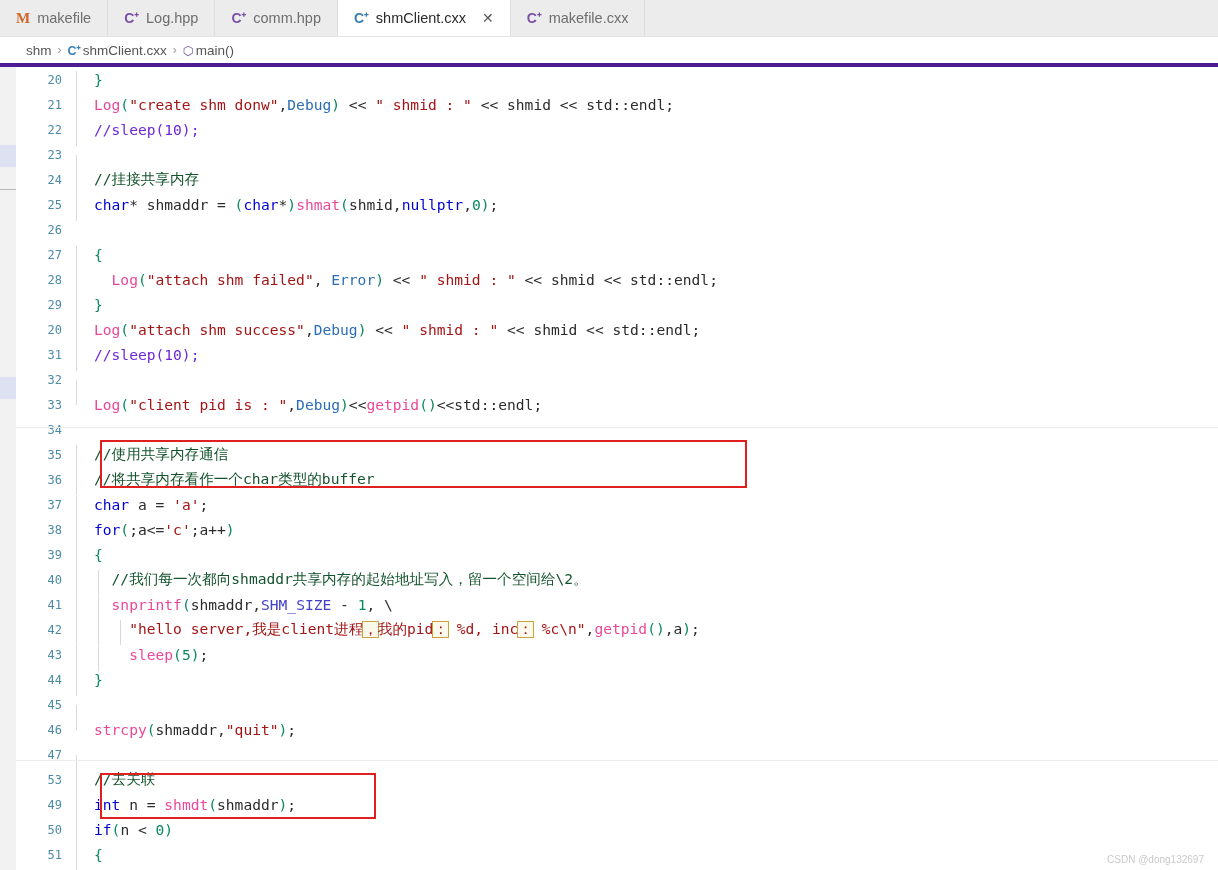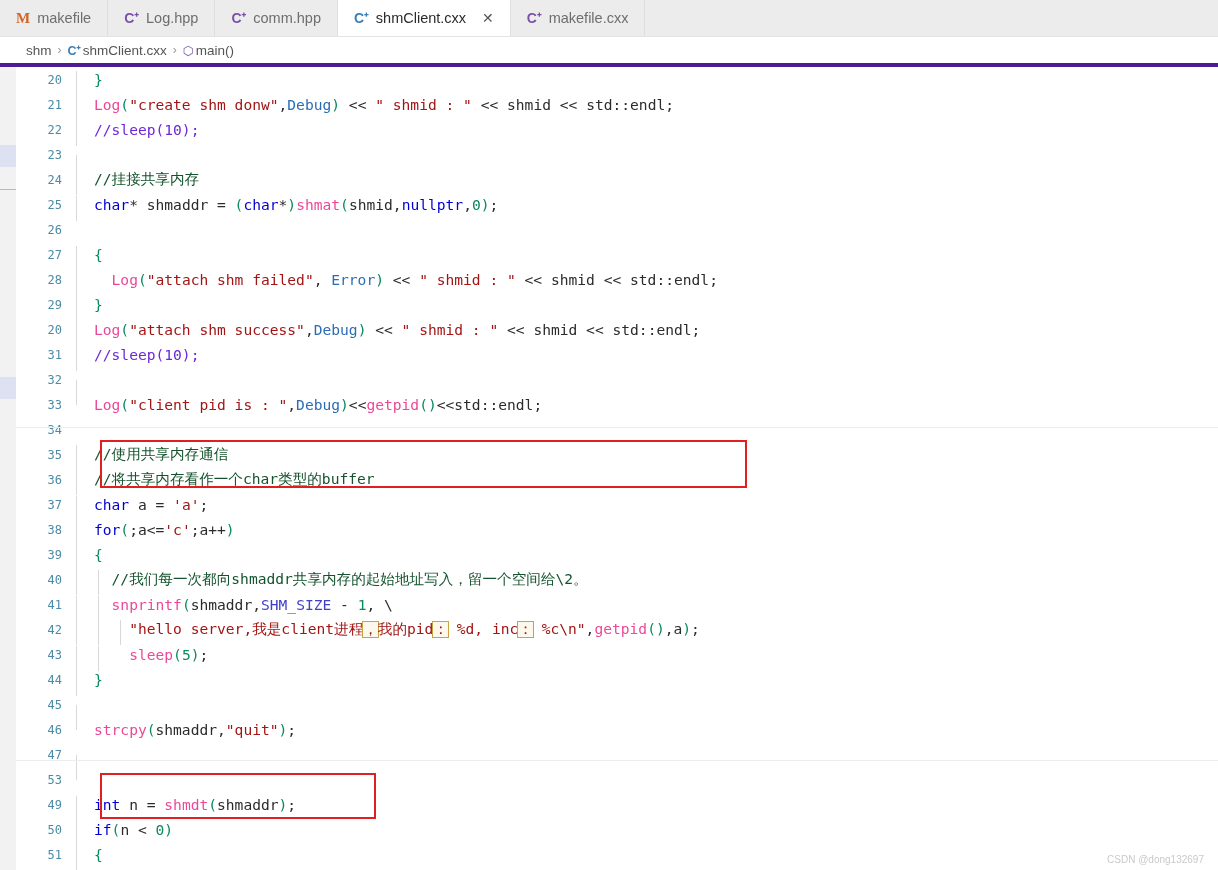--- a/index.html
+++ b/index.html
@@ -380,20 +380,21 @@
       <span class="code"><span class="fn">strcpy</span><span class="par">(</span><span class="ident">shmaddr</span><span class="op">,</span><span class="str">"quit"</span><span class="par">)</span><span class="op">;</span></span>
     </div>
 
     <div class="line">
       <span class="lineno">47</span>
       <span class="code"><span class="guide g0"></span></span>
     </div>
 
     <div class="line">
       <span class="lineno">53</span>
+      <span class="code"><span class="guide g0"></span><span class="cmt-cn">//去关联</span></span>
     </div>
 
     <div class="line">
       <span class="lineno">49</span>
       <span class="code"><span class="guide g0"></span><span class="kw">int</span><span class="op"> </span><span class="ident">n</span><span class="op"> = </span><span class="fn">shmdt</span><span class="par">(</span><span class="ident">shmaddr</span><span class="par">)</span><span class="op">;</span></span>
     </div>
 
     <div class="line">
       <span class="lineno">50</span>
       <span class="code"><span class="guide g0"></span><span class="kw">if</span><span class="par">(</span><span class="ident">n</span><span class="op"> &lt; </span><span class="num">0</span><span class="par">)</span></span>

